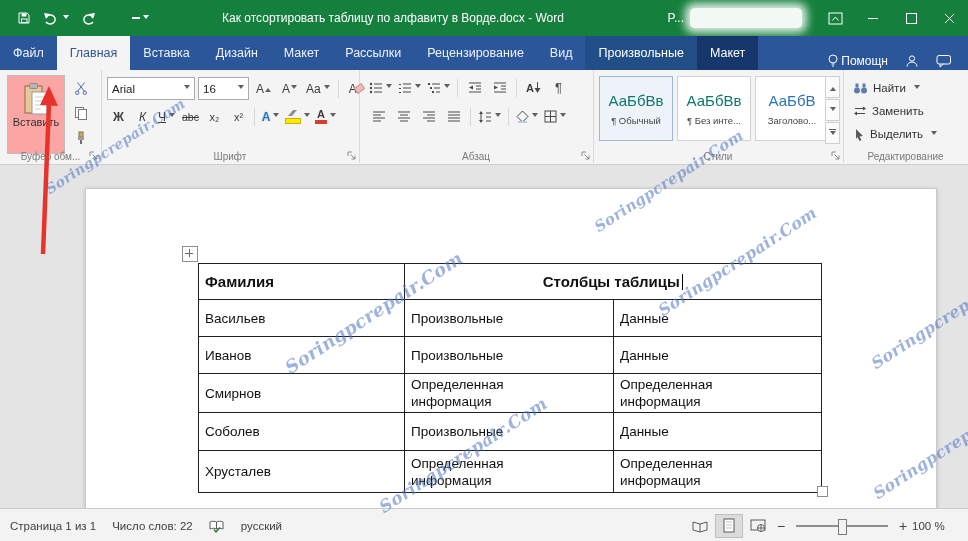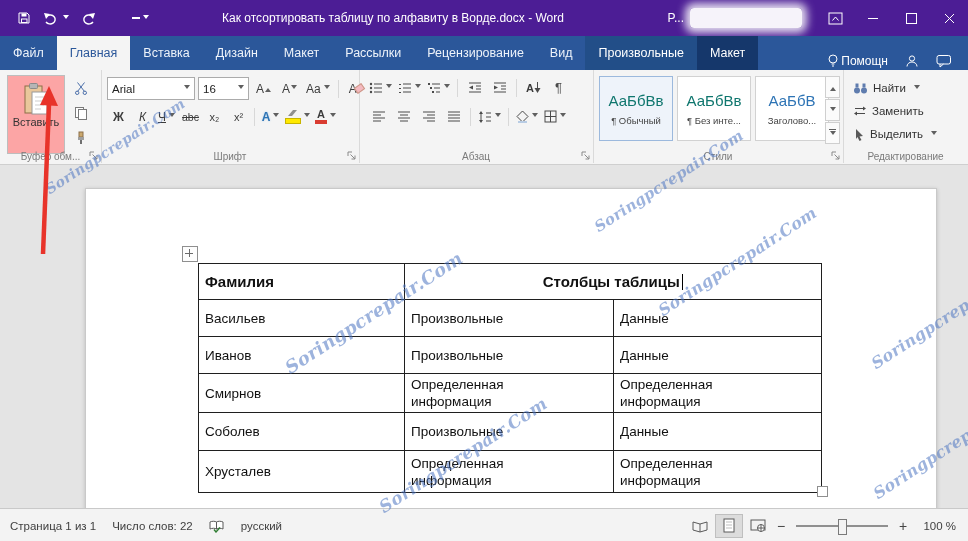--- a/index.html
+++ b/index.html
@@ -1,20 +1,20 @@
 <!DOCTYPE html>
 <html><head>
 <meta charset="utf-8">
 <style>
   html,body{margin:0;padding:0}
   body{width:968px;height:541px;position:relative;overflow:hidden;background:#fff;
        font-family:"Liberation Sans","DejaVu Sans",sans-serif;color:#222}
   svg{display:block}
   
-  .titlebar{position:absolute;left:0;top:0;width:968px;height:36px;background:#4c1d95;
+  .titlebar{position:absolute;left:0;top:0;width:968px;height:36px;background:#15803d;
             display:flex;align-items:center;color:#fff;z-index:10}
   .qat{display:flex;align-items:center;gap:11px;padding-left:16px}
   .ticon{display:flex;align-items:center;justify-content:center;min-width:16px;height:18px;cursor:default}
   .qat-sep{width:14px}
   .title{position:absolute;left:393px;top:0;transform:translateX(-50%);line-height:36px;
          font-size:12px;white-space:nowrap;color:#fff}
   .tb-right{margin-left:auto;display:flex;align-items:center;height:36px}
   .user-label{font-size:12px;margin-right:6px}
   .blurbox{width:112px;height:20px;background:rgba(255,255,255,.95);border-radius:4px;
            box-shadow:0 0 9px 5px rgba(255,255,255,.85);margin-right:14px}
@@ -107,21 +107,21 @@
              border-top:1px solid #c9c9c9;display:flex;align-items:center;font-size:11.5px;color:#3f3f3f;z-index:10}
   .sb-item{margin-left:16px;white-space:nowrap;display:flex;align-items:center;gap:4px}
   .sb-item:first-child{margin-left:10px}
   .sb-right{margin-left:auto;display:flex;align-items:center;padding-right:12px}
   .vbtn{width:26px;height:22px;display:flex;align-items:center;justify-content:center;margin:0 1px}
   .vbtn.active{background:#dcdcdc;border:1px solid #bfbfbf}
   .zbtn{width:18px;text-align:center;font-size:14px;color:#444}
   .ztrack{width:92px;height:2px;background:#8f8f8f;position:relative;margin:0 6px}
   .ztrack::before{content:"";position:absolute;left:46px;top:-3px;width:1px;height:8px;background:#8f8f8f}
   .zthumb{position:absolute;left:42px;top:-6px;width:7px;height:14px;background:#f3f3f3;border:1px solid #7a7a7a}
-  .zpct{width:44px;text-align:right}
+  .zpct{width:44px;text-align:left}
   
   .wm{position:absolute;transform:rotate(-33deg);color:rgba(77,116,193,.55);
       font:italic bold 16px "DejaVu Serif",serif;white-space:nowrap;pointer-events:none;z-index:40;letter-spacing:.3px}
   .arrow-overlay{position:absolute;left:18px;top:84px;z-index:60;pointer-events:none}
 </style>
 </head>
 <body>
 
 <div class="titlebar">
   <div class="qat">

